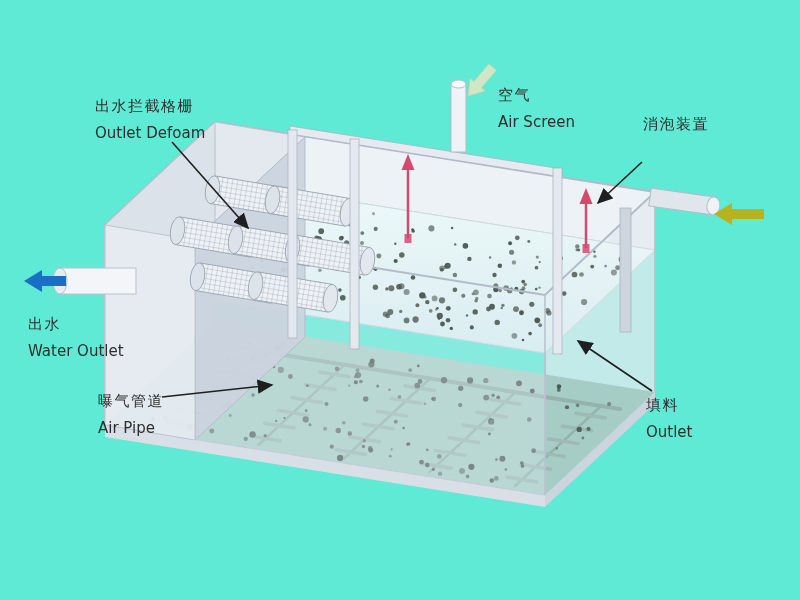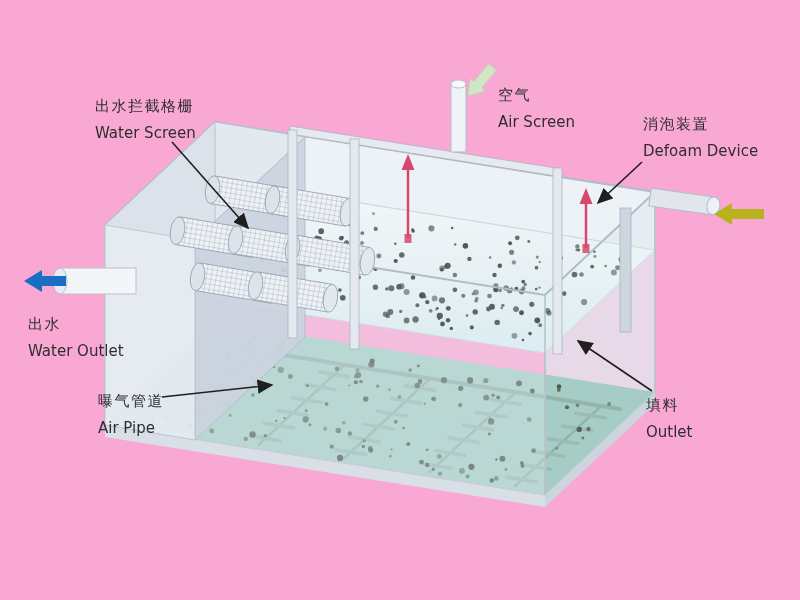--- a/index.html
+++ b/index.html
@@ -1,18 +1,18 @@
 <!DOCTYPE html>
 <html><head>
 <meta charset="utf-8">
 <style>
   *{margin:0;padding:0;box-sizing:border-box}
   html,body{background:#ffffff}
   body{font-family:"DejaVu Sans","Liberation Sans",sans-serif}
-  .stage{position:relative;width:800px;height:600px;background:#f9a8d4;overflow:hidden}
+  .stage{position:relative;width:800px;height:600px;background:#5eead4;overflow:hidden}
   .stage>svg{position:absolute;left:0;top:0}
   .label{position:absolute;color:#2e2e2e;font-size:15px;line-height:1.8;white-space:nowrap}
   .label .zh{letter-spacing:1.5px}
   #lattice line{stroke:#95b3ad;stroke-linecap:round}
   #lattice .manifold{stroke-width:4}
   #lattice .spine{stroke-width:2.4}
   #lattice-ticks line{stroke:#9dbab3;stroke-width:3.4;stroke-linecap:round}
   .wall-edge{stroke:#b7c1cd;fill:none}
 </style>
 </head>
@@ -459,29 +459,28 @@
     <g stroke="#1f1f1f" stroke-width="1.6" fill="none">
       <path d="M172,142 L248,228" marker-end="url(#arrowhead)"></path>
       <path d="M642,162 L598,203" marker-end="url(#arrowhead)"></path>
       <path d="M162,397 L272,385" marker-end="url(#arrowhead)"></path>
       <path d="M652,391 L578,341" marker-end="url(#arrowhead)"></path>
     </g>
   </svg>
 
   <div class="label" style="left:95px;top:93px">
     <div class="zh">出水拦截格栅</div>
-    <div class="en">Water Screen</div>
+    <div class="en">Outlet Defoam</div>
   </div>
   <div class="label" style="left:498px;top:82px">
     <div class="zh">空气</div>
     <div class="en">Air Screen</div>
   </div>
   <div class="label" style="left:643px;top:111px">
     <div class="zh">消泡装置</div>
-    <div class="en">Defoam Device</div>
   </div>
   <div class="label" style="left:28px;top:311px">
     <div class="zh">出水</div>
     <div class="en">Water Outlet</div>
   </div>
   <div class="label" style="left:98px;top:388px">
     <div class="zh">曝气管道</div>
     <div class="en">Air Pipe</div>
   </div>
   <div class="label" style="left:646px;top:392px">

